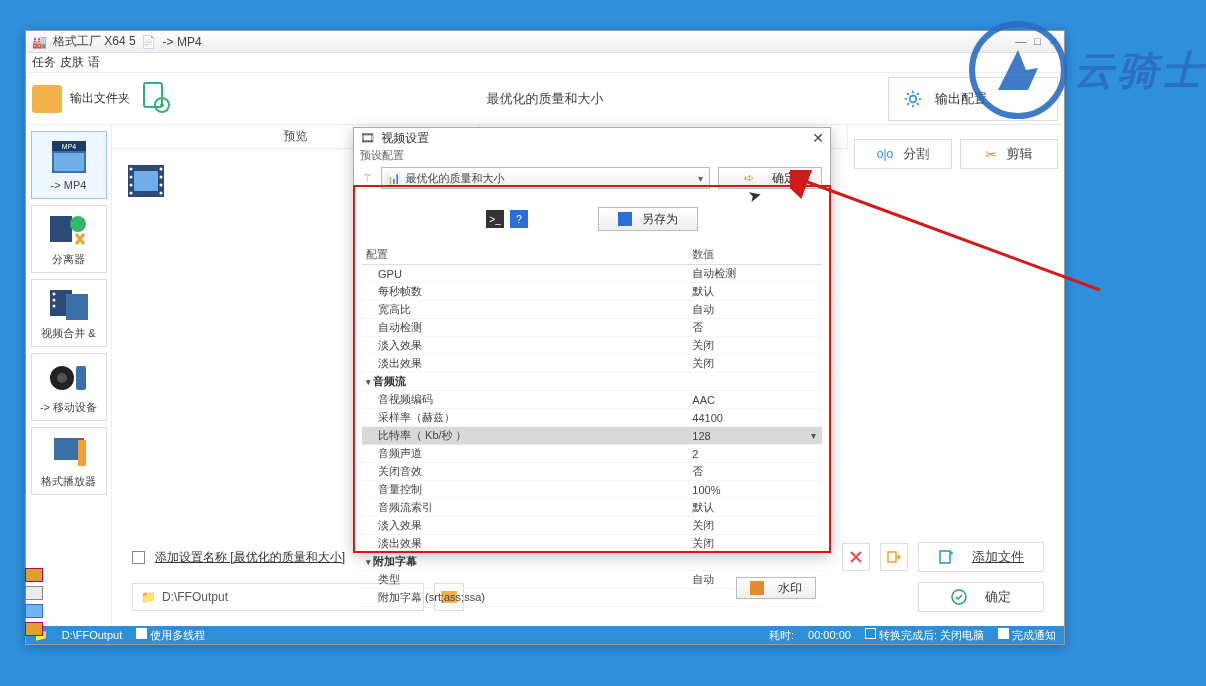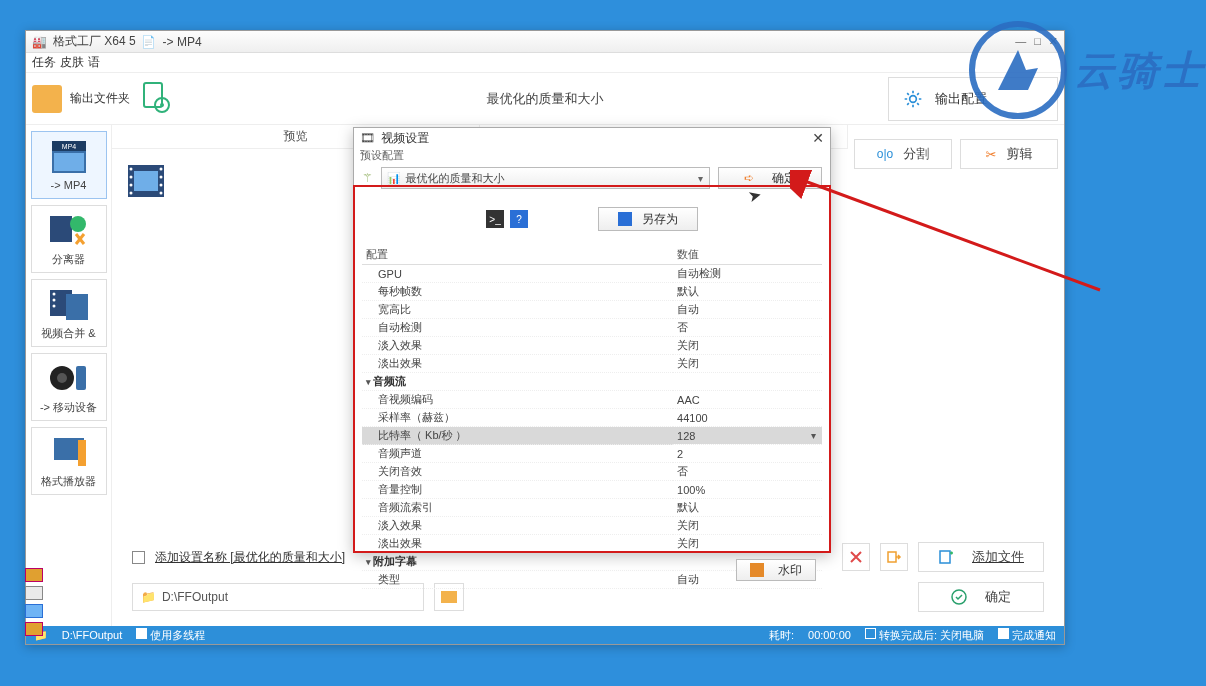--- a/index.html
+++ b/index.html
@@ -665,20 +665,24 @@
             <td>淡出效果</td>
             <td>关闭</td>
           </tr>
       <tr class="group">
             <td colspan="2">附加字幕</td>
           </tr>
       <tr>
             <td>类型</td>
             <td>自动</td>
           </tr>
+      <tr>
+            <td>附加字幕 (srt;ass;ssa)</td>
+            <td></td>
+          </tr>
     </tbody>
       </table>
 
     <div class="watermark-btn">
       <span class="sq"></span>
       <span>水印</span>
     </div>
   </div>
 </div>
 

